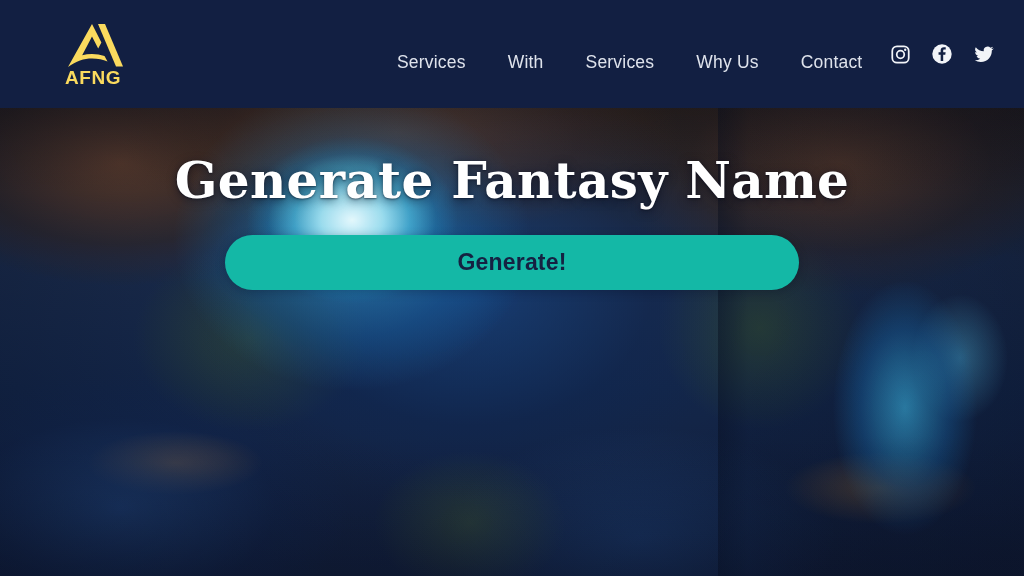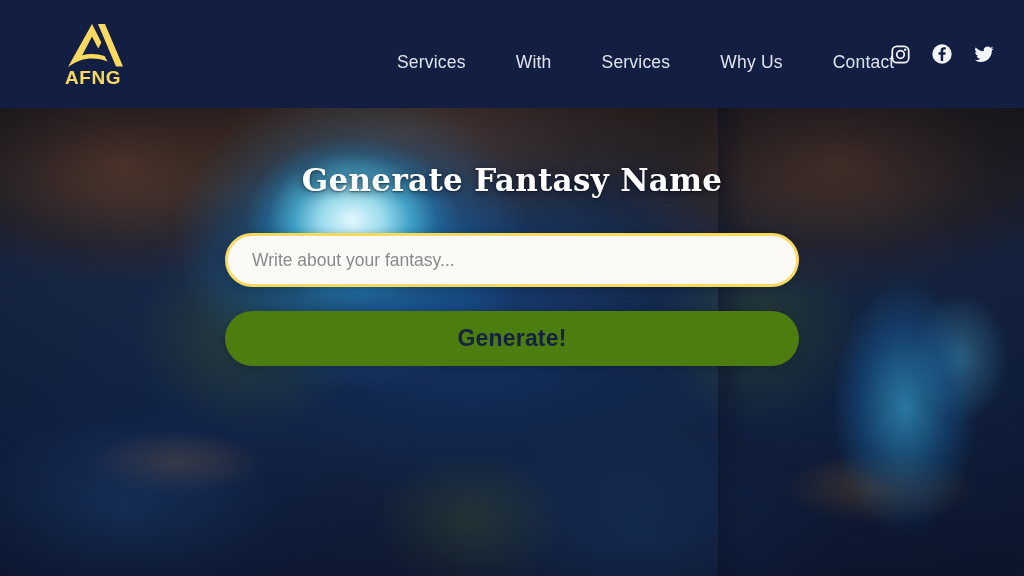--- a/index.html
+++ b/index.html
@@ -19,21 +19,21 @@
     z-index:30;
   }
   .brand{
     position:absolute; left:62px; top:21px;
     width:62px; height:66px;
     display:block;
     text-align:center;
   }
   .nav{
     position:absolute; left:380px; top:0; height:124px;
-    display:flex; align-items:center; gap:16px;
+    display:flex; align-items:center; gap:8px;
   }
   .nav-link{
     color:#dfe3ec;
     font-size:17.5px;
     letter-spacing:.2px;
     text-decoration:none;
     padding:0 17px;
     white-space:nowrap;
     cursor:pointer;
   }
@@ -102,21 +102,21 @@
     position:absolute; inset:0;
     display:flex; flex-direction:column; align-items:center;
     z-index:10;
   }
   .headline{
     margin-top:42px;
     text-align:left;
     color:#ffffff;
     font-family:"DejaVu Serif", serif;
     font-weight:700;
-    font-size:31px;
+    font-size:50px;
     line-height:61px;
     letter-spacing:.3px;
     text-shadow:0 2px 10px rgba(4,10,28,.55), 0 1px 2px rgba(4,10,28,.5);
     white-space:nowrap;
   }
   .headline span{ display:block; }
 
   .fantasy-input{
     margin-top:22px;
     width:574px; height:54px;
@@ -128,21 +128,21 @@
     font-size:17.5px;
     color:#2e2e2e;
     outline:none;
     box-shadow:0 2px 10px rgba(6,12,30,.28);
   }
   .fantasy-input::placeholder{ color:#8a8a8a; }
 
   .generate-btn{
     margin-top:24px;
     width:574px; height:55px;
-    background:#4d7c0f;
+    background:#14b8a6;
     border:none;
     border-radius:28px;
     color:#152142;
     font-family:"Liberation Sans", sans-serif;
     font-size:23px;
     font-weight:700;
     letter-spacing:.2px;
     cursor:pointer;
     box-shadow:0 2px 10px rgba(6,12,30,.28);
   }
@@ -195,19 +195,18 @@
   <section class="hero">
     <div class="hero-art"></div>
     <div class="hero-seam"></div>
     <div class="hero-vignette"></div>
 
     <div class="hero-content">
       <h1 class="headline">
         <span>Generate Fantasy Name</span>
       </h1>
 
-      <input class="fantasy-input" type="text" placeholder="Write about your fantasy..." style="">
 
       <button class="generate-btn">Generate!</button>
     </div>
   </section>
 
 </div>
 
 </body></html>

